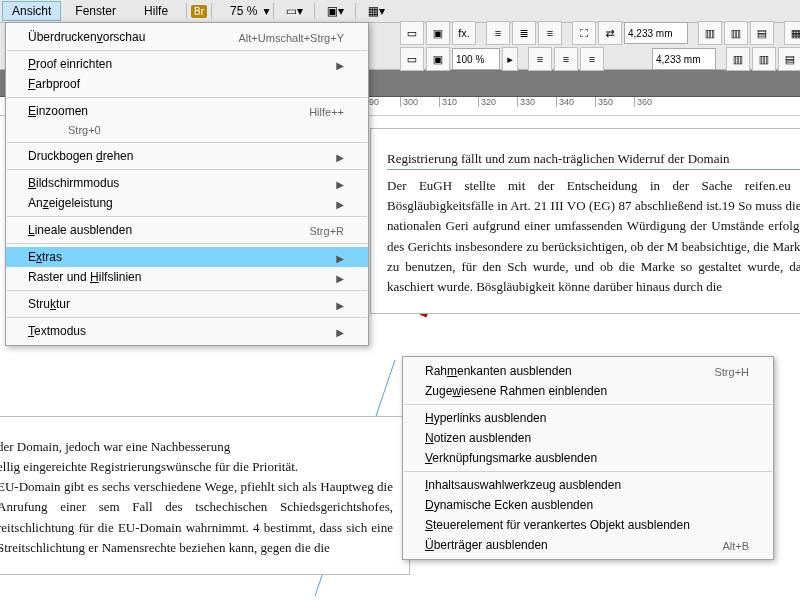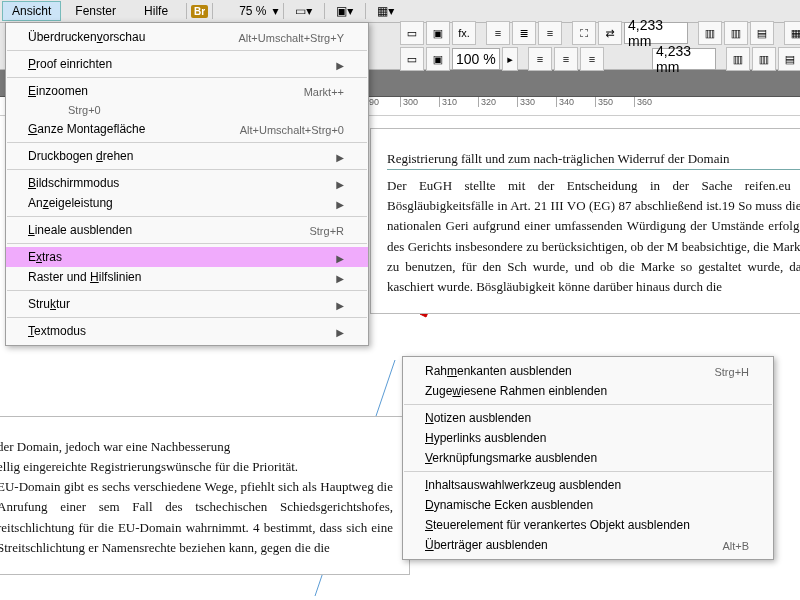--- a/index.html
+++ b/index.html
@@ -1,37 +1,37 @@
 <!DOCTYPE html>
 <html><head>
 <meta charset="utf-8">
 <style>
   html,body{margin:0;padding:0;font-family:"Segoe UI",Tahoma,sans-serif;font-size:12px;background:#f0f0f0;color:#000;overflow:hidden}
   .menubar{display:flex;align-items:center;background:#e8e8e8;border-bottom:1px solid #b8b8b8;height:22px;padding-left:2px}
   .menubar-item{padding:3px 14px;cursor:default}
   .menubar-item.active{background:#cce4f7;border:1px solid #7bb;padding:2px 9px}
   .mb-sep{width:1px;height:16px;background:#b8b8b8;margin:0 4px}
-  .br-badge{background:#b8860b;color:#fff;padding:1px 3px;font-weight:bold;font-size:10px;border-radius:2px}
-  .zoom-box{padding:2px 6px;margin-left:16px}
+  .br-badge{background:#b8860b;color:#fff;padding:1px 3px;font-weight:normal;font-size:10px;border-radius:2px}
+  .zoom-box{padding:2px 6px;margin-left:8px}
   .mb-icon{width:20px;height:16px;display:inline-flex;margin:0 6px;align-items:center;justify-content:center}
   .toolbar{background:#e8e8e8;border-bottom:1px solid #b8b8b8;height:46px;display:flex;align-items:center;padding-left:400px;gap:6px}
   .tb-btn{width:22px;height:22px;border:1px solid #c0c0c0;background:#f8f8f8;display:inline-flex;align-items:center;justify-content:center;font-size:11px}
-  .tb-field{width:56px;height:18px;border:1px solid #aaa;background:#fff;font-size:14px;padding:1px 3px;display:inline-flex;align-items:center}
+  .tb-field{width:56px;height:18px;border:1px solid #aaa;background:#fff;font-size:10px;padding:1px 3px;display:inline-flex;align-items:center}
   .tb-group{display:flex;gap:2px;align-items:center}
   .tabbar{background:#7a7a7a;height:26px;border-bottom:1px solid #555}
   .ruler{background:#fff;height:18px;border-bottom:1px solid #ccc;font-size:9px;color:#666;white-space:nowrap;overflow:hidden;padding-left:10px;letter-spacing:0}
   .ruler span{display:inline-block;width:36px;border-left:1px solid #aaa;padding-left:2px}
   .doc{position:relative;background:#fff;height:490px;overflow:hidden}
   .page{position:absolute;left:370px;top:12px;width:500px;border:1px solid #bbb;padding:20px 16px 16px 16px;background:#fff;font-family:Georgia, 'Times New Roman', serif;font-size:13px;line-height:1.55;text-align:justify;color:#111}
   .page.left{left:-20px;top:300px;width:396px;font-size:13px}
   .thread-arrow{position:absolute;stroke:#cc0000;stroke-width:1;fill:none}
   .handle{position:absolute;width:6px;height:6px;border:1px solid #2a7ab0;background:#fff}
   .dropdown{position:absolute;background:#f9f9f9;border:1px solid #a0a0a0;box-shadow:2px 2px 6px rgba(0,0,0,.3);padding:4px 0;font-size:12px}
   .dd-item{display:flex;justify-content:space-between;align-items:flex-end;padding:3px 24px 3px 22px;cursor:default;white-space:nowrap}
-  .dd-item.hover{background:#f0abfc}
+  .dd-item.hover{background:#7dd3fc}
   .dd-item .sc{color:#666;margin-left:40px;font-size:11px}
   .dd-item .arrow{margin-left:auto;padding-left:30px;font-size:10px;color:#555}
   .dd-sep{height:1px;background:#d0d0d0;margin:3px 1px}
   .dd-item .ul{text-decoration:underline}
   #main-menu{left:5px;top:22px;width:362px}
   #sub-menu{left:402px;top:356px;width:370px}
 </style>
 </head>
 <body>
 
@@ -125,31 +125,30 @@
 <div id="main-menu" class="dropdown">
     <div class="dd-item">
       <span>Überdrucken<span class="ul">v</span>orschau</span>
       <span class="sc">Alt+Umschalt+Strg+Y</span>
     </div>
     <div class="dd-sep"></div>
     <div class="dd-item">
       <span><span class="ul">P</span>roof einrichten</span>
       <span class="arrow">▶</span>
     </div>
+    <div class="dd-item">
+      <span><span class="ul">F</span>arbproof</span>
+    </div>
     <div class="dd-sep"></div>
     <div class="dd-item">
       <span><span class="ul">E</span>inzoomen</span>
-      <span class="sc">Markt++</span>
+      <span class="sc">Hilfe++</span>
     </div>
     <div class="dd-item">
       <span class="sc">Strg+0</span>
-    </div>
-    <div class="dd-item">
-      <span><span class="ul">G</span>anze Montagefläche</span>
-      <span class="sc">Alt+Umschalt+Strg+0</span>
     </div>
     <div class="dd-sep"></div>
     <div class="dd-item">
       <span>Druckbogen <span class="ul">d</span>rehen</span>
       <span class="arrow">▶</span>
     </div>
     <div class="dd-sep"></div>
     <div class="dd-item">
       <span><span class="ul">B</span>ildschirmmodus</span>
       <span class="arrow">▶</span>
@@ -187,24 +186,24 @@
 <div id="sub-menu" class="dropdown">
     <div class="dd-item">
       <span>Rah<span class="ul">m</span>enkanten ausblenden</span>
       <span class="sc">Strg+H</span>
     </div>
     <div class="dd-item">
       <span>Zuge<span class="ul">w</span>iesene Rahmen einblenden</span>
     </div>
     <div class="dd-sep"></div>
     <div class="dd-item">
+      <span><span class="ul">H</span>yperlinks ausblenden</span>
+    </div>
+    <div class="dd-item">
       <span><span class="ul">N</span>otizen ausblenden</span>
-    </div>
-    <div class="dd-item">
-      <span><span class="ul">H</span>yperlinks ausblenden</span>
     </div>
     <div class="dd-item">
       <span><span class="ul">V</span>erknüpfungsmarke ausblenden</span>
     </div>
     <div class="dd-sep"></div>
     <div class="dd-item">
       <span><span class="ul">I</span>nhaltsauswahlwerkzeug ausblenden</span>
     </div>
     <div class="dd-item">
       <span><span class="ul">D</span>ynamische Ecken ausblenden</span>

